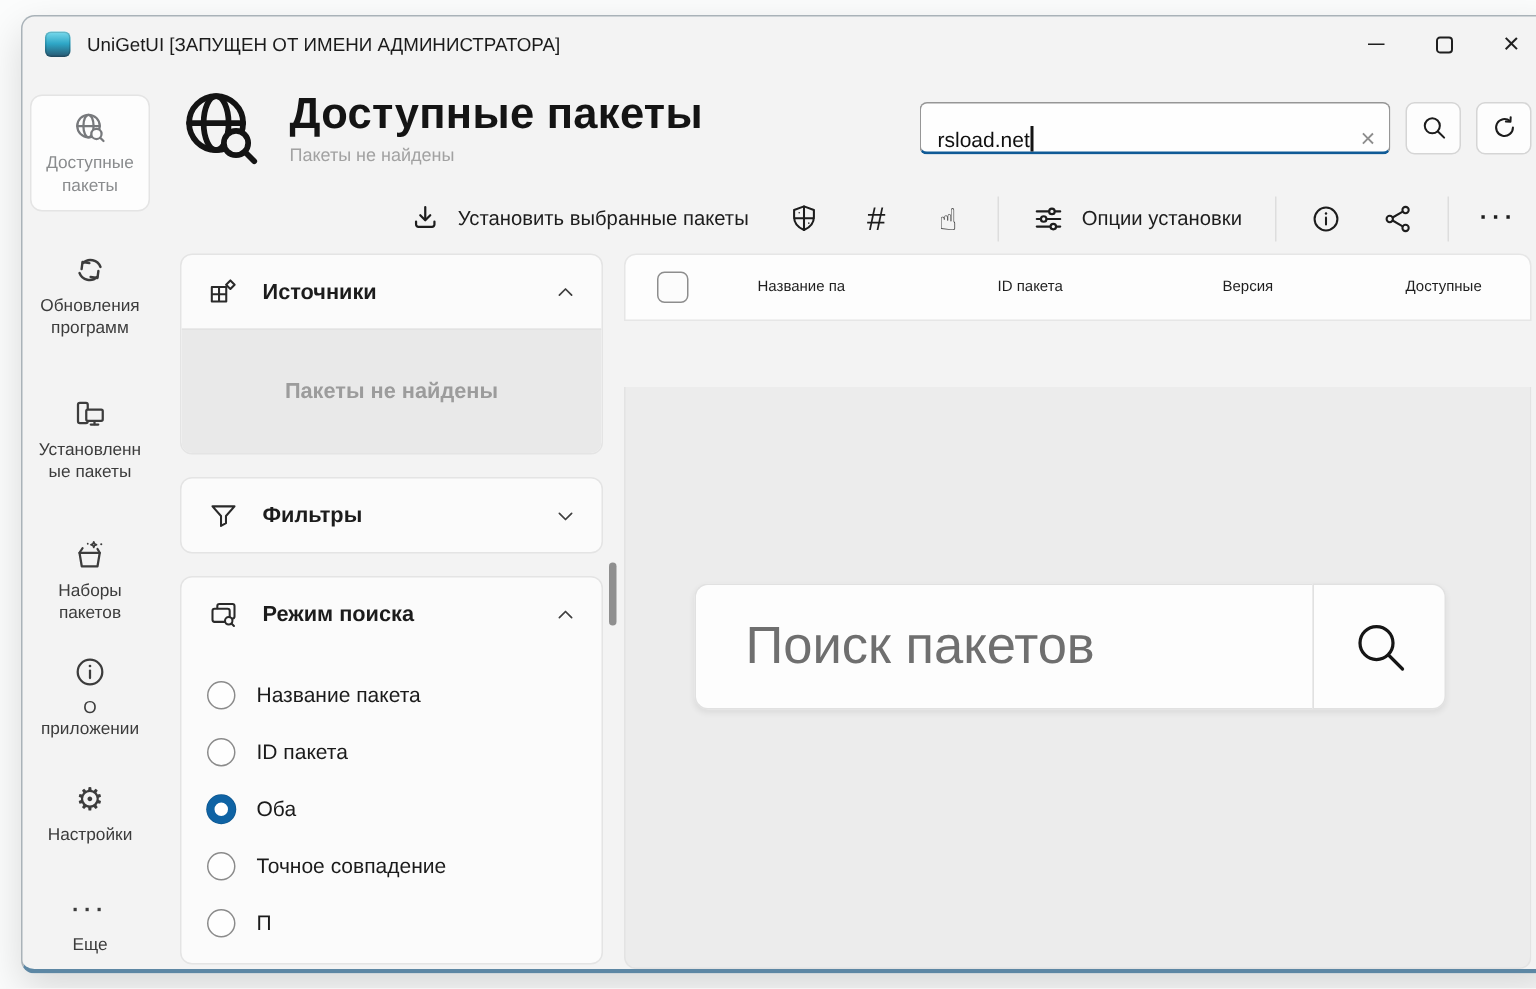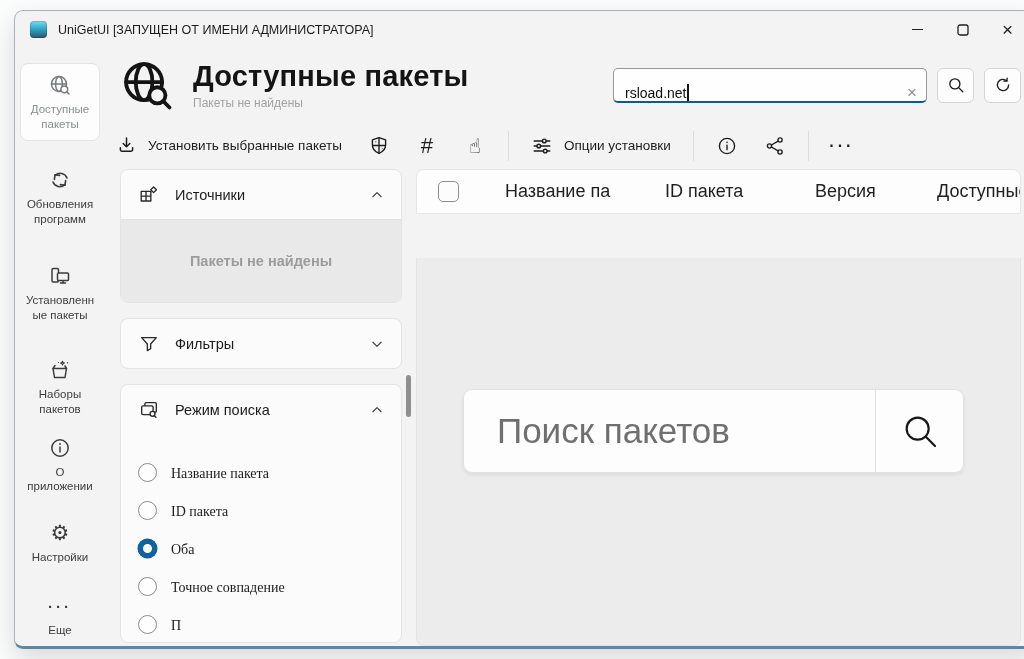--- a/index.html
+++ b/index.html
@@ -47,56 +47,56 @@
   .search-area { margin-left:auto; display:flex; align-items:center; gap:10px; }
   .search-input { width:314px; height:35px; background:#fefefe; border:1px solid #969696;
                   border-bottom:2px solid #0f5a96; border-radius:5px; display:flex; align-items:flex-end;
                   padding:0 9px 0 11px; font-size:14px; color:#101010; cursor:text; }
   .caret { width:1.5px; height:17px; background:#151515; margin-left:1px; }
   .clear-x { margin-left:auto; color:#8d8d8d; font-size:17px; line-height:1; cursor:pointer; background:none; border:none; }
   .sq-btn { width:37px; height:35px; background:#fdfdfd; border:1px solid #d5d5d5; border-radius:6px;
             display:flex; align-items:center; justify-content:center; color:#1c1c1c; cursor:pointer; }
 
   
-  .toolbar { height:47px; flex:0 0 auto; display:flex; align-items:center; gap:4px; }
+  .toolbar { height:47px; flex:0 0 auto; display:flex; align-items:center; justify-content:flex-end; gap:4px; }
   .tb-btn { display:flex; align-items:center; gap:11px; font-size:13.5px; color:#1d1d1d;
             background:transparent; border:none; border-radius:5px; padding:7px 11px; cursor:pointer; }
   .icon-btn { width:44px; height:36px; display:flex; align-items:center; justify-content:center;
               background:transparent; border:none; border-radius:5px; color:#1d1d1d; cursor:pointer; }
   .tb-divider { width:1px; height:30px; background:#dddddd; margin:0 7px; }
   .hash-glyph { font-size:22px; font-weight:400; }
   .hand-glyph { font-size:20px; }
   .more-glyph { font-size:16px; letter-spacing:3px; font-weight:700; }
 
   
   .workspace { flex:1; display:flex; min-height:0; padding-left:15px; }
   .left-col { width:282px; flex:0 0 auto; display:flex; flex-direction:column; }
   .card { background:#fbfbfb; border:1px solid #e4e4e4; border-radius:8px; overflow:hidden; flex:0 0 auto; }
   .card-head { height:49px; display:flex; align-items:center; gap:15px; padding:0 17px; cursor:pointer; }
-  .card-head .ctitle { font-size:14.5px; font-weight:400; color:#1c1c1c; }
+  .card-head .ctitle { font-size:14.5px; font-weight:700; color:#1c1c1c; }
   .card-head .cicon { color:#2a2a2a; display:flex; }
   .chev { margin-left:auto; color:#3f3f3f; display:flex; }
   .sources-body { background:#e9e9e9; height:83px; display:flex; align-items:center; justify-content:center;
                   border-top:1px solid #e2e2e2; color:#9c9c9c; font-weight:700; font-size:14.5px; }
   .gap15 { height:15px; flex:0 0 auto; }
   .radio-list { padding:10px 6px 8px 17px; display:flex; flex-direction:column; }
-  .radio-row { display:flex; align-items:flex-end; gap:14px; height:38px; cursor:pointer;font-family:Liberation Serif, serif; }
+  .radio-row { display:flex; align-items:center; gap:14px; height:38px; cursor:pointer; }
   .radio { width:19px; height:19px; border-radius:50%; border:1px solid #8b8b8b; background:#fefefe; flex:0 0 auto; }
   .radio.checked { border:5.5px solid #0f63a4; background:#ffffff; box-shadow:0 0 0 .5px #0d568f; }
   .radio-label { font-size:14px; color:#1b1b1b; }
 
   .scroll-col { width:14px; flex:0 0 auto; position:relative; }
   .scroll-thumb { position:absolute; left:4px; top:206px; width:5px; height:42px; background:#8f8f8f; border-radius:3px; cursor:grab; }
 
   
   .main-panel { flex:1; display:flex; flex-direction:column; min-width:0; }
   .table-header { height:45px; flex:0 0 auto; background:#fdfdfd; border:1px solid #e6e6e6;
                   border-radius:8px 8px 0 0; display:grid;
                   grid-template-columns:62px 160px 150px 122px 1fr; align-items:center;
-                  font-size:18px; color:#1f1f1f; }
+                  font-size:10px; color:#1f1f1f; }
   .th-cell { padding-left:26px; white-space:nowrap; overflow:hidden; cursor:pointer; }
   .cb-wrap { display:flex; justify-content:center; }
   .checkbox { width:21px; height:21px; border:1px solid #8d8d8d; border-radius:5px; background:#fcfcfc; cursor:pointer; }
   .table-body { flex:1; background:#ececec; border:1px solid #e3e3e3; border-top:none;
                 border-radius:0 0 8px 8px; position:relative;margin-top:44px; }
   .big-search { position:absolute; left:46px; top:131px; display:flex; box-shadow:0 2px 4px rgba(0,0,0,.07); border-radius:9px; }
   .big-input { width:412px; height:84px; background:#fdfdfd; border:1px solid #e1e1e1; border-right:none;
                border-radius:9px 0 0 9px; display:flex; align-items:center; padding-left:33px;
                font-size:35px; color:#6f6f6f; cursor:text; }
   .big-btn { width:89px; height:84px; background:#fdfdfd; border:1px solid #e1e1e1; border-radius:0 9px 9px 0;

